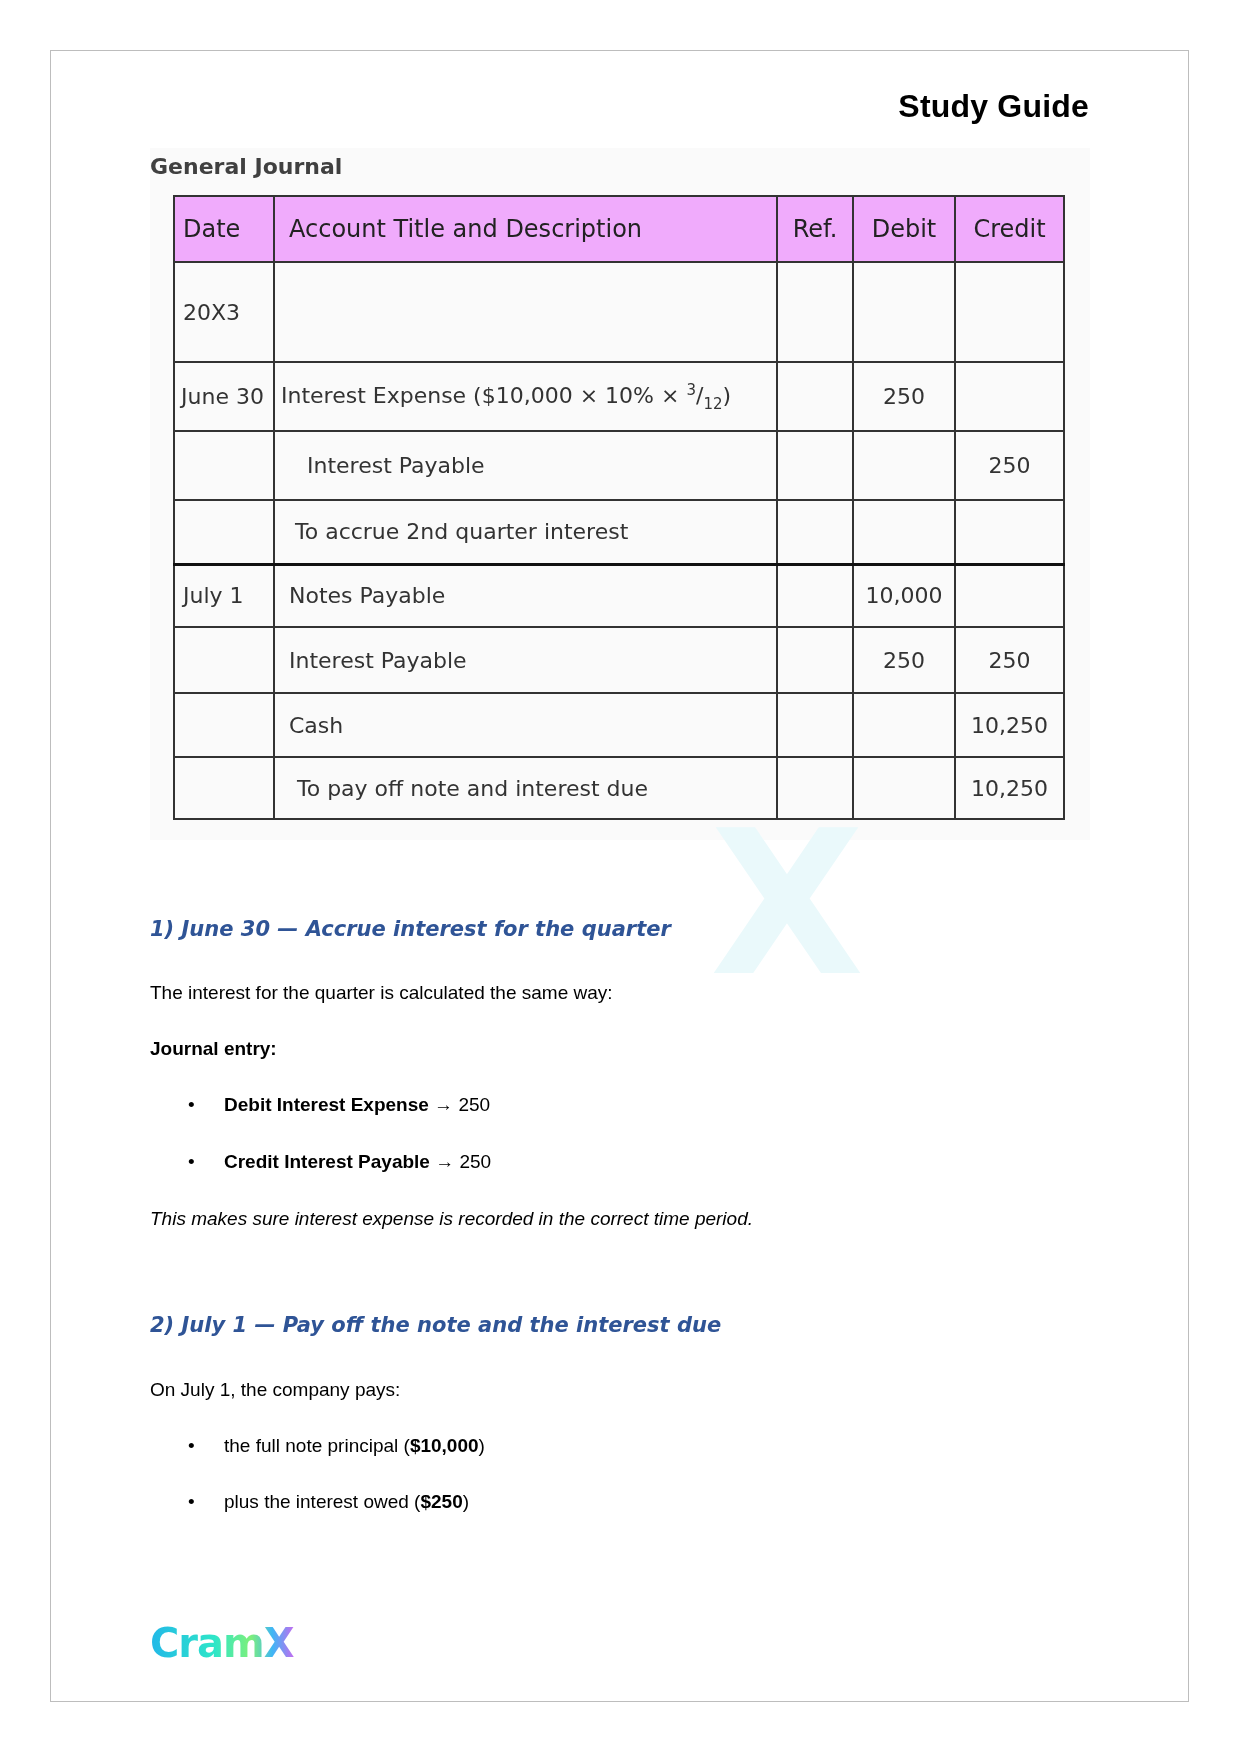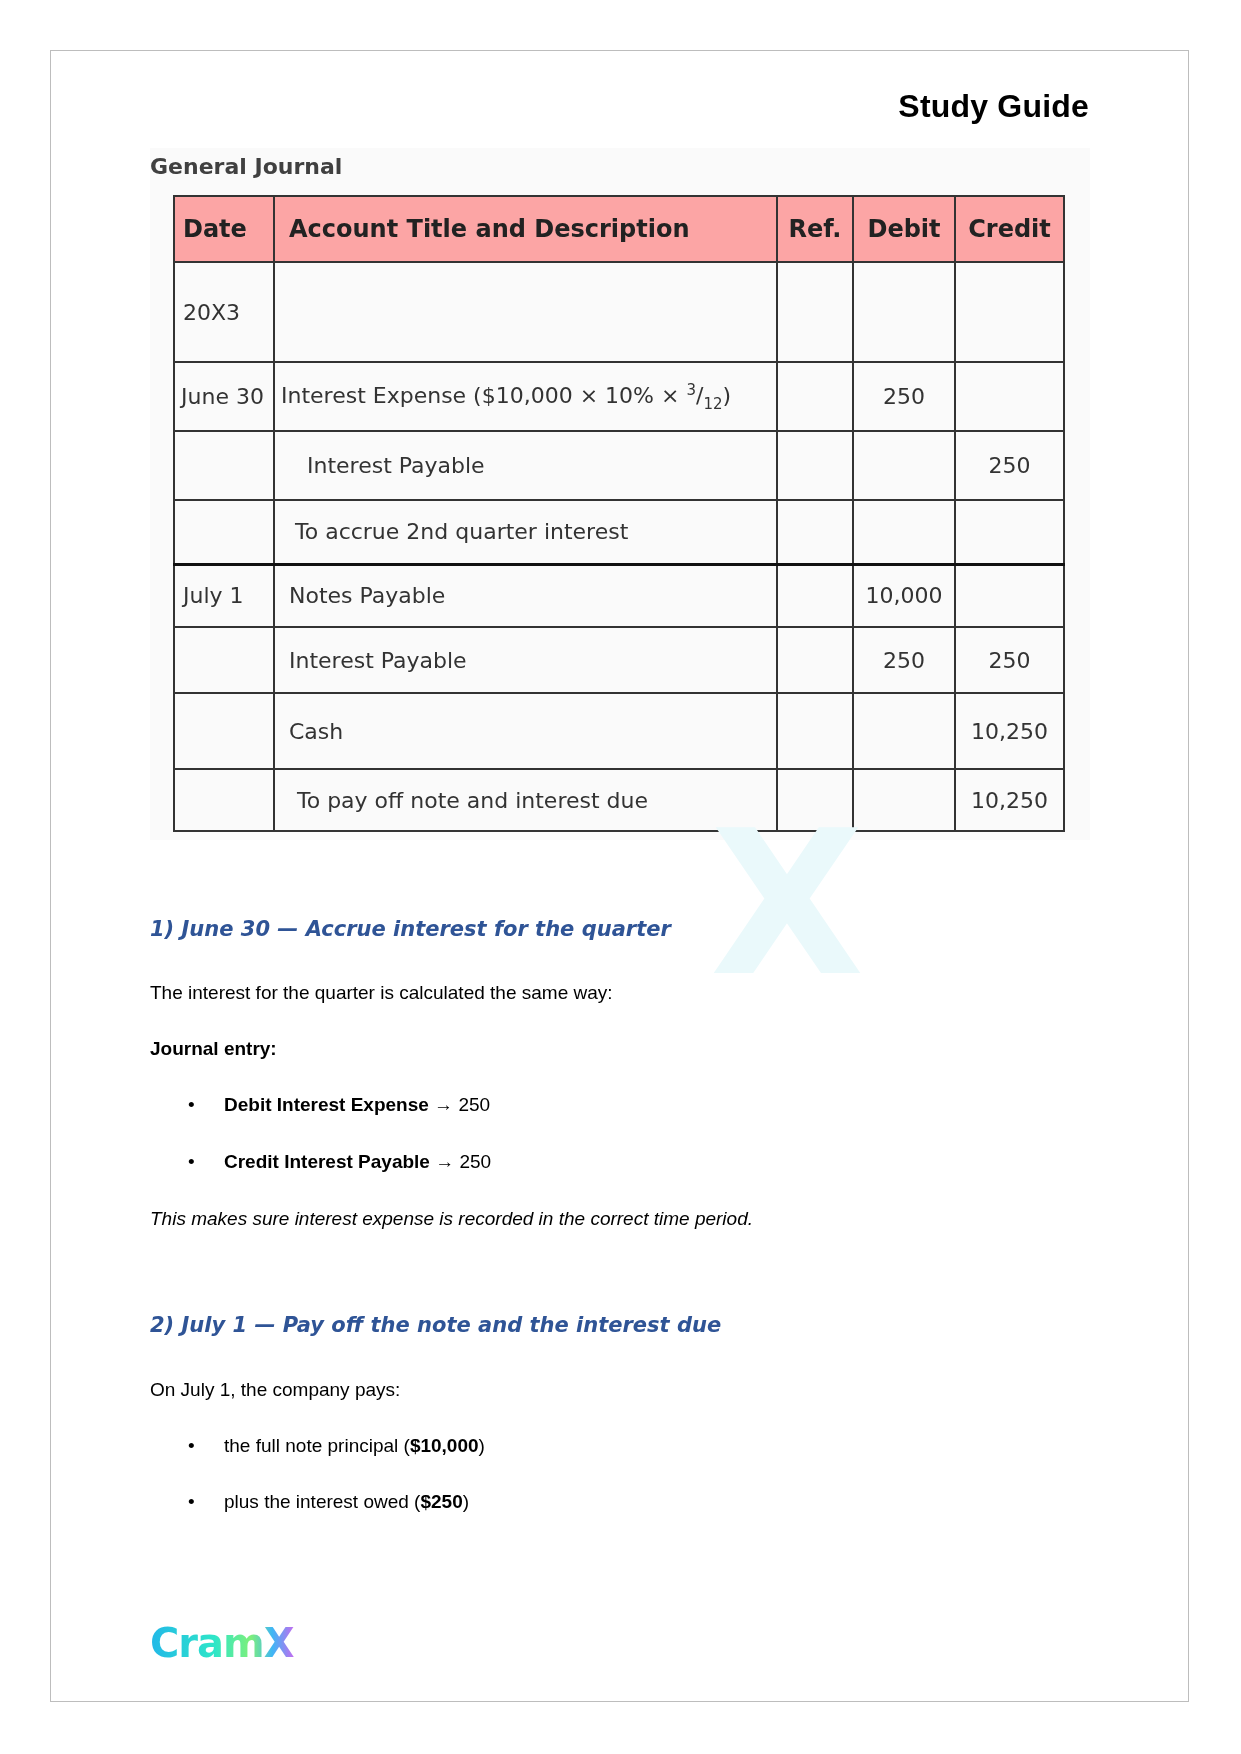--- a/index.html
+++ b/index.html
@@ -4,21 +4,21 @@
 <style>
   html, body { margin: 0; padding: 0; background: #ffffff; }
   body { width: 1241px; height: 1754px; position: relative; overflow: hidden; font-family: "Liberation Sans", sans-serif; color: #000; }
   .page-frame { position: absolute; left: 50px; top: 50px; width: 1139px; height: 1652px; border: 1px solid #bdbdbd; box-sizing: border-box; }
   .doc-title { position: absolute; right: 152px; top: 88px; font-size: 32px; font-weight: bold; letter-spacing: 0.2px; }
 
   .journal-image { position: absolute; left: 150px; top: 148px; width: 940px; height: 692px; background: #fafafa; }
   .journal-caption { position: absolute; left: 0; right: 0; top: 6px; text-align: left; font-family: "DejaVu Sans", sans-serif; font-size: 22px; font-weight: bold; color: #404040; }
   table.journal { position: absolute; left: 23px; top: 47px; width: 890px; border-collapse: collapse; font-family: "DejaVu Sans", sans-serif; font-size: 22px; color: #333; table-layout: fixed; }
   table.journal th, table.journal td { border: 2px solid #333; padding: 0 8px; vertical-align: middle; white-space: nowrap; overflow: hidden; }
-  table.journal th { background: #fca5a5; font-weight: bold; font-size: 24px; color: #222; height: 64px; text-align: left; margin-left: 6px; }
+  table.journal th { background: #f0abfc; font-weight: normal; font-size: 24px; color: #222; height: 64px; text-align: left; margin-left: 6px; }
   table.journal th.num { text-align: center; }
   table.journal td.num { text-align: center; border-radius: 15px; }
   table.journal tr.sep td { border-top: 3px solid #111; }
   .indent1 { padding-left: 32px !important; }
   .indent2 { padding-left: 20px !important; }
   .indent3 { padding-left: 14px !important; }
   sup, sub { font-size: 15px; }
 
   .watermark { position: absolute; left: 150px; top: 838px; width: 940px; height: 150px; pointer-events: none; }
   .watermark span { position: absolute; top: -34px; font-family: "DejaVu Sans", sans-serif; font-weight: bold; font-size: 200px; line-height: 200px; letter-spacing: -6px; }
@@ -95,21 +95,21 @@
       <td class="num">10,000</td>
       <td class="num"></td>
     </tr>
     <tr style="height:66px">
       <td></td>
       <td class="indent3">Interest Payable</td>
       <td></td>
       <td class="num">250</td>
       <td class="num">250</td>
     </tr>
-    <tr style="height:76px">
+    <tr style="height:64px">
       <td></td>
       <td class="indent3">Cash</td>
       <td></td>
       <td class="num"></td>
       <td class="num">10,250</td>
     </tr>
     <tr style="height:62px">
       <td></td>
       <td style="padding-left:22px">To pay off note and interest due</td>
       <td></td>

